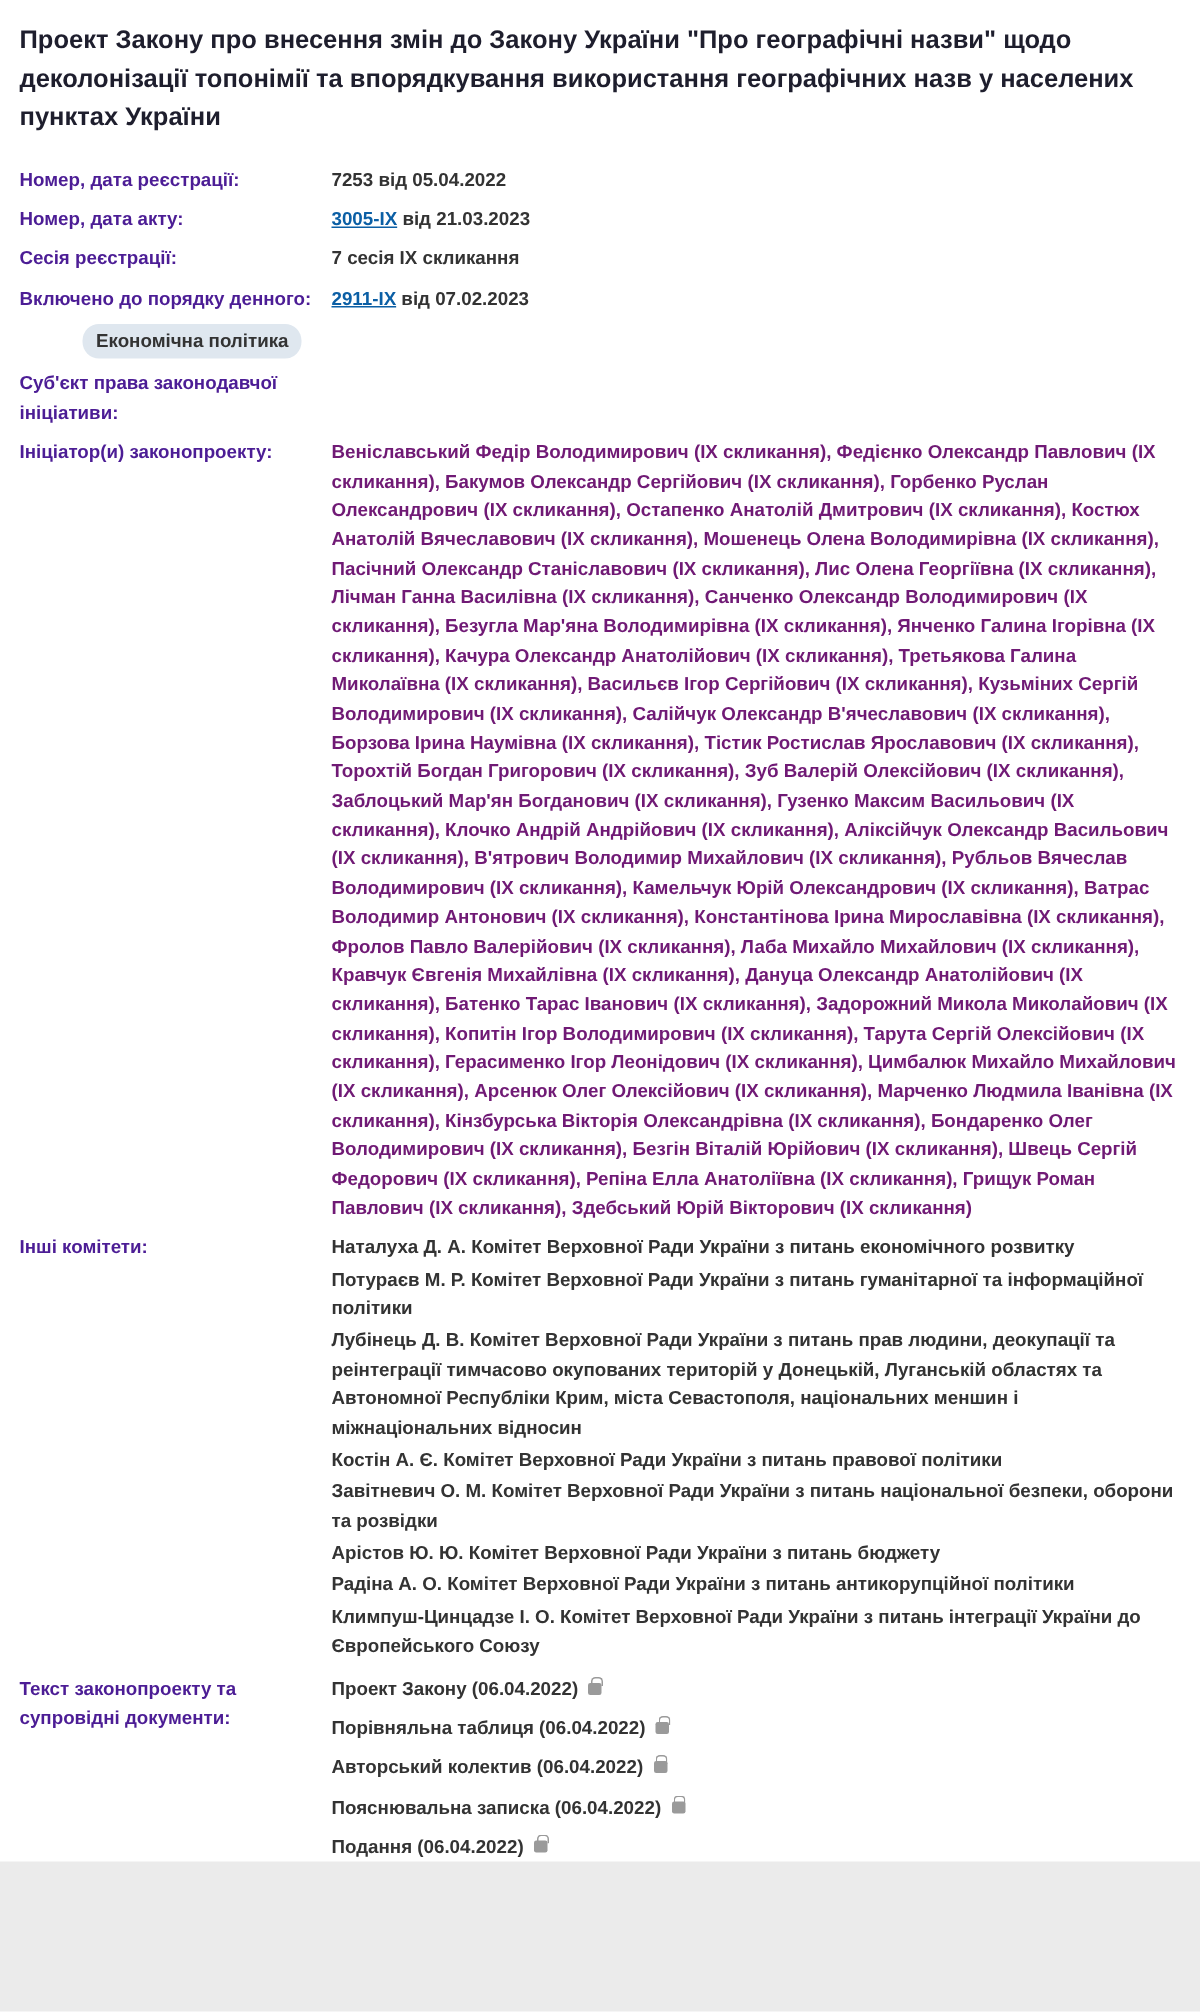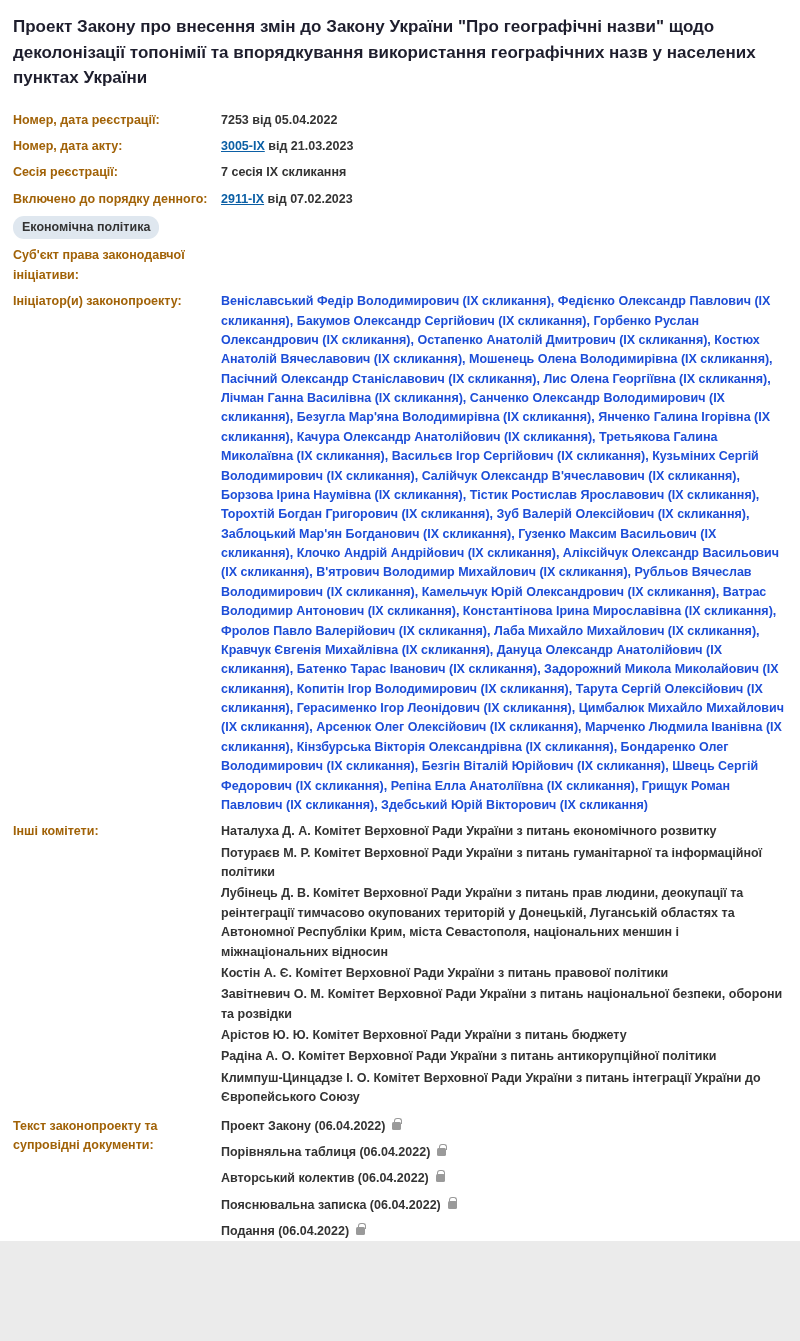--- a/index.html
+++ b/index.html
@@ -14,29 +14,29 @@
   .main { padding:12px 14px 0 13px; }
 
   .title {
     font-size:17px; font-weight:700; color:#1e1e2d;
     line-height:1.5; margin:2px 0 20px 0; max-width:775px;
   }
 
   .row { display:flex; margin-bottom:7px; }
   .label {
     flex:0 0 208px; padding-right:12px;
-    font-weight:700; color:#a16207; font-size:12.5px; line-height:1.55;
+    font-weight:700; color:#4c1d95; font-size:12.5px; line-height:1.55;
   }
   .value { flex:1; font-size:12.5px; line-height:1.55; color:#333;font-weight:bold; }
   .value a.ref-link { color:#0b5fa5; text-decoration:underline; cursor:pointer; }
   .pill {
     display:inline-block; background:#dfe7ef; color:#333;
-    padding:2px 9px; border-radius:11px;
+    padding:2px 9px; border-radius:11px;margin-left:42px;
   }
-  .bold-text { font-weight:700; color:#1d4ed8; }
+  .bold-text { font-weight:700; color:#701a75; }
 
   .committee-line { margin-bottom:2px; }
   .doc-row { margin-bottom:7px; }
   .doc-link { color:#333; text-decoration:none; cursor:pointer; }
 
   .lock-icon {
     display:inline-block; width:9px; height:8px; background:#9a9a9a;
     border-radius:1.5px; position:relative; margin-left:7px; vertical-align:0;
   }
   .lock-icon::before {

